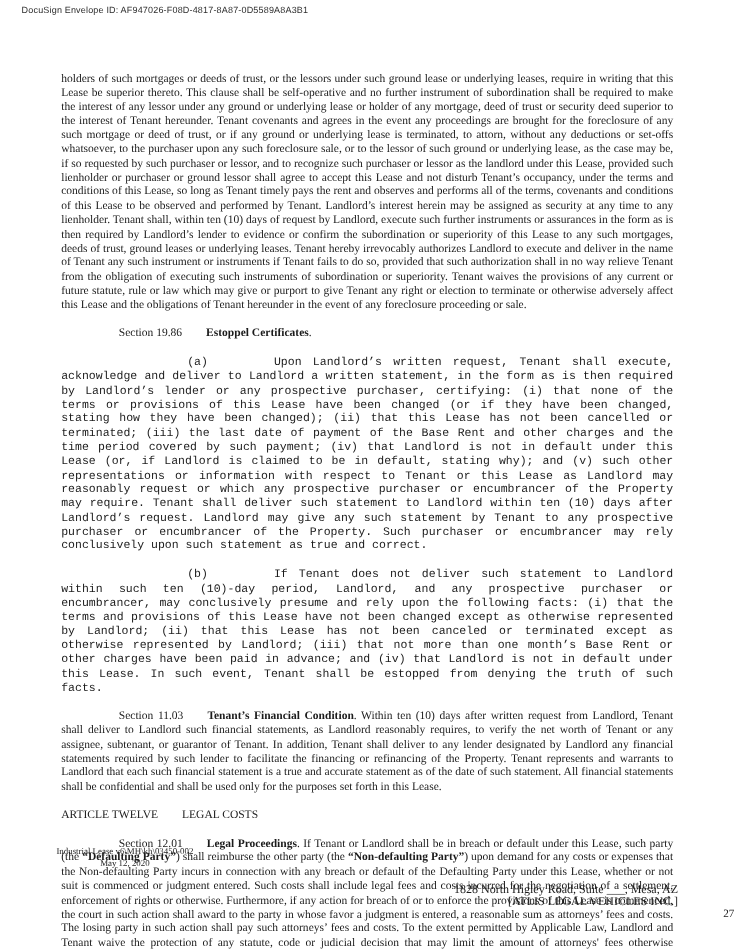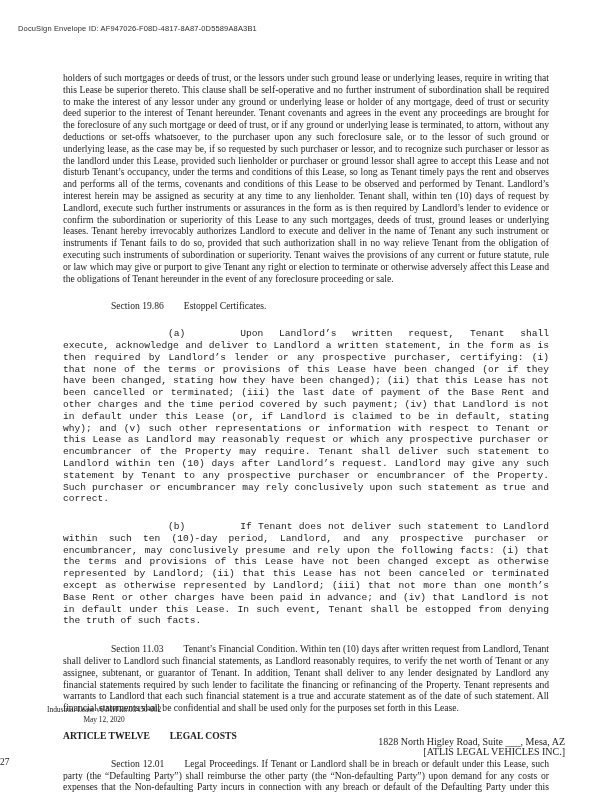--- a/index.html
+++ b/index.html
@@ -8,44 +8,44 @@
     width: 612px;
     height: 792px;
     background: #ffffff;
     font-family: "Liberation Serif", "DejaVu Serif", serif;
     color: #1b1b1b;
     overflow: hidden;
   }
   .docusign-header {
     position: absolute;
     left: 18px;
-    top: 24px;
+    top: 4px;
     font-family: "Liberation Sans", "DejaVu Sans", sans-serif;
     font-size: 7.5px;
     color: #2d2d2d;
     letter-spacing: 0.15px;
     white-space: nowrap;
   }
   .content {
     position: absolute;
     left: 47px;
     top: 56px;
     width: 518px;
     font-size: 9.6px;
     line-height: 11.8px;
     text-align: justify;
   }
-  .content p { margin: 16px; }
+  .content p { margin: 4px; }
   .content p + p { margin-top: 11.9px; }
   .indent-sec { text-indent: 48px; }
   .indent-list { text-indent: 105px; font-family: Liberation Mono, monospace; }
   .tab-sm { display: inline-block; width: 20px; }
   .tab-lg { display: inline-block; width: 55px; }
-  .bold { font-weight: normal; }
-  .article-heading { font-weight: bold; text-align: left; }
+  .bold { font-weight: bold; }
+  .article-heading { font-weight: normal; text-align: left; }
   .footer-left {
     position: absolute;
     left: 47px;
     top: 705px;
     font-size: 7.4px;
     line-height: 9.6px;
     text-align: center;
   }
   .footer-right {
     position: absolute;
@@ -53,21 +53,21 @@
     top: 737px;
     font-size: 10px;
     line-height: 9.6px;
     text-align: right;
   }
   .page-number {
     position: absolute;
     left: 0;
     right: 0;
     top: 757px;
-    text-align: left;
+    text-align: right;
     font-size: 9.3px;
   }
 </style>
 </head>
 <body>
 
 <div class="page">
 
   <div class="docusign-header">DocuSign Envelope ID: AF947026-F08D-4817-8A87-0D5589A8A3B1</div>
 

